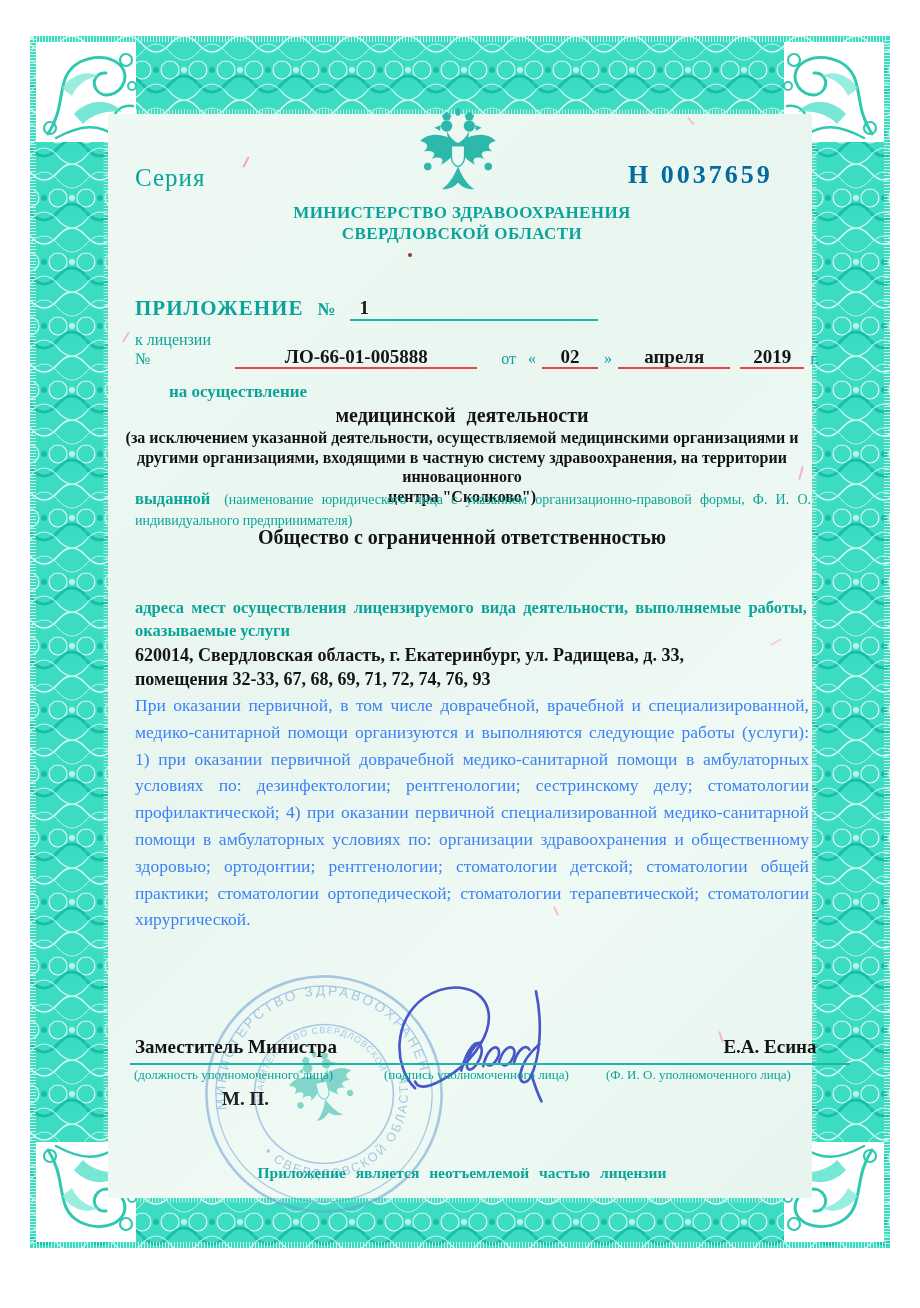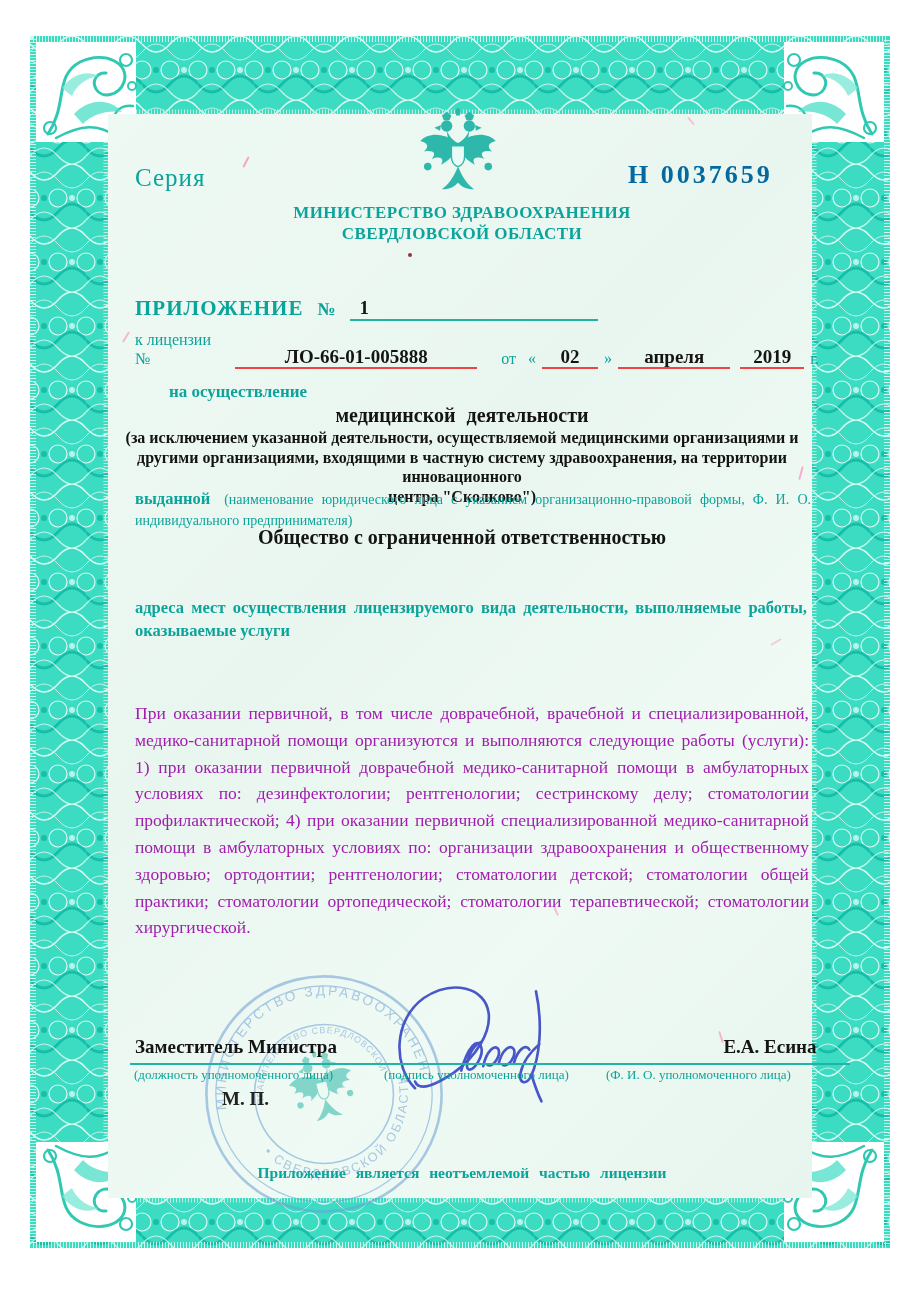--- a/index.html
+++ b/index.html
@@ -35,21 +35,21 @@
   .intro{font-size:17px;font-weight:700;}
   .act-title{font-size:20px;font-weight:700;word-spacing:6px;}
   .act-note{font-size:16px;font-weight:700;line-height:19.5px;}
 
   .issued{font-size:14px;line-height:21px;text-align:justify;}
   .issued b{font-size:16.5px;font-weight:700;padding-right:14px;}
   .org{font-size:20px;font-weight:700;line-height:27px;}
 
   .addr-label{font-size:16.5px;font-weight:700;line-height:23px;text-align:justify;}
   .addr{font-size:18px;font-weight:700;line-height:24px;}
-  .works{font-size:17.5px;line-height:26.8px;text-align:justify;color:#a21caf;margin-top:8px;}
+  .works{font-size:17.5px;line-height:26.8px;text-align:justify;color:#3b82f6;}
 
   .sig-name{font-size:19px;font-weight:700;}
   .sig-line{border-bottom:2px solid #21b3a6;height:0;}
   .sig-note{font-size:13px;color:#0ba49a;}
   .mp{font-size:19px;font-weight:700;color:#222;}
   .footer-note{font-size:15.5px;font-weight:700;word-spacing:6px;}
 
   
   .fiber{position:absolute;border-radius:2px;pointer-events:none;}
 </style>
@@ -168,20 +168,24 @@
       </div>
 
       <div class="abs issued teal" style="left:105px;top:452px;width:676px;">
         <b>выданной</b><span>(наименование  юридического  лица  с  указанием  организационно-правовой  формы,  Ф. И. О. индивидуального  предпринимателя)</span>
       </div>
       <div class="abs center-col org ink" style="top:488px;">
         <div>Общество с ограниченной ответственностью</div>
       </div>
 
       <div class="abs addr-label teal" style="left:105px;top:560px;width:672px;">адреса  мест  осуществления  лицензируемого  вида  деятельности,  выполняемые  работы, оказываемые  услуги</div>
+      <div class="abs addr ink" style="left:105px;top:607px;width:676px;">
+        <div>620014, Свердловская область, г. Екатеринбург, ул. Радищева, д. 33,</div>
+        <div>помещения 32-33, 67, 68, 69, 71, 72, 74, 76, 93</div>
+      </div>
       <div class="abs works" style="left:105px;top:656px;width:674px;">При оказании первичной, в том числе доврачебной, врачебной и специализированной, медико-санитарной помощи организуются и выполняются следующие работы (услуги): 1) при оказании первичной доврачебной медико-санитарной помощи в амбулаторных условиях по: дезинфектологии; рентгенологии; сестринскому делу; стоматологии профилактической; 4) при оказании первичной специализированной медико-санитарной помощи в амбулаторных условиях по: организации здравоохранения и общественному здоровью; ортодонтии; рентгенологии; стоматологии детской; стоматологии общей практики; стоматологии ортопедической; стоматологии терапевтической; стоматологии хирургической.</div>
 
       <svg class="abs" style="left:168px;top:932px;opacity:.55;" width="252" height="252" viewBox="0 0 240 240">
         <g transform="rotate(-14 120 120)">
           <circle cx="120" cy="120" r="112" fill="none" stroke="#6d9fd6" stroke-width="2.5"></circle>
           <circle cx="120" cy="120" r="103" fill="none" stroke="#6d9fd6" stroke-width="1.2"></circle>
           <circle cx="120" cy="120" r="66" fill="none" stroke="#6d9fd6" stroke-width="1.5"></circle>
           <defs>
             <path id="arcTop" d="M26,120 A94,94 0 1 1 214,120"></path>
             <path id="arcBottom" d="M40,120 A80,80 0 1 0 200,120"></path>

